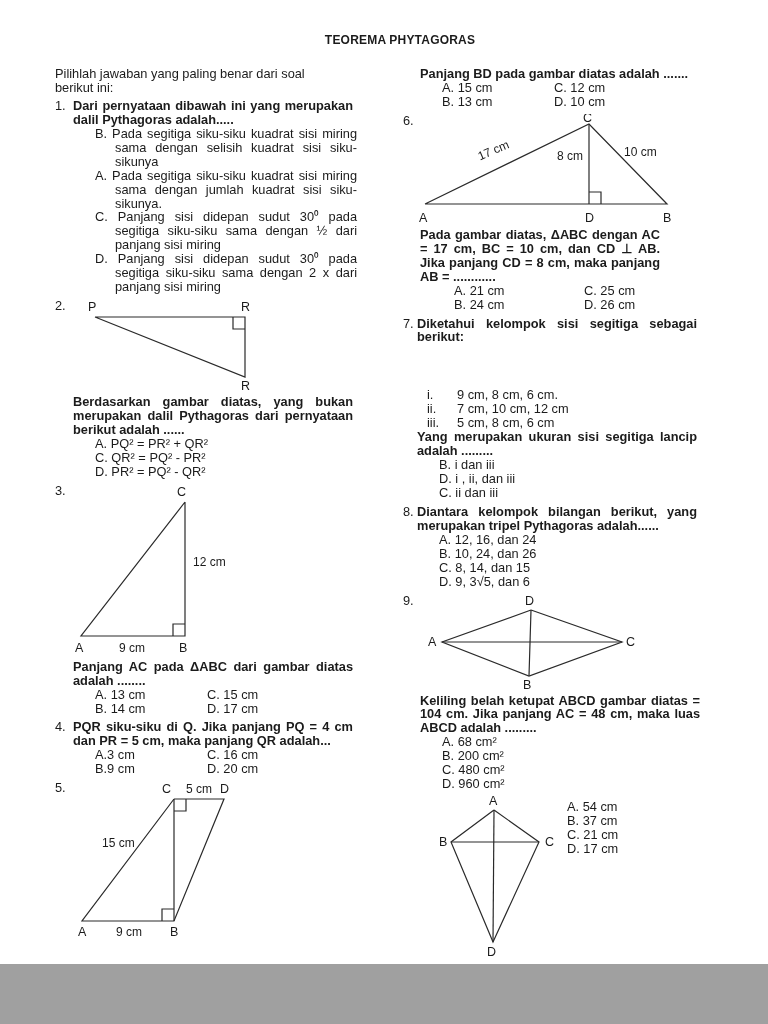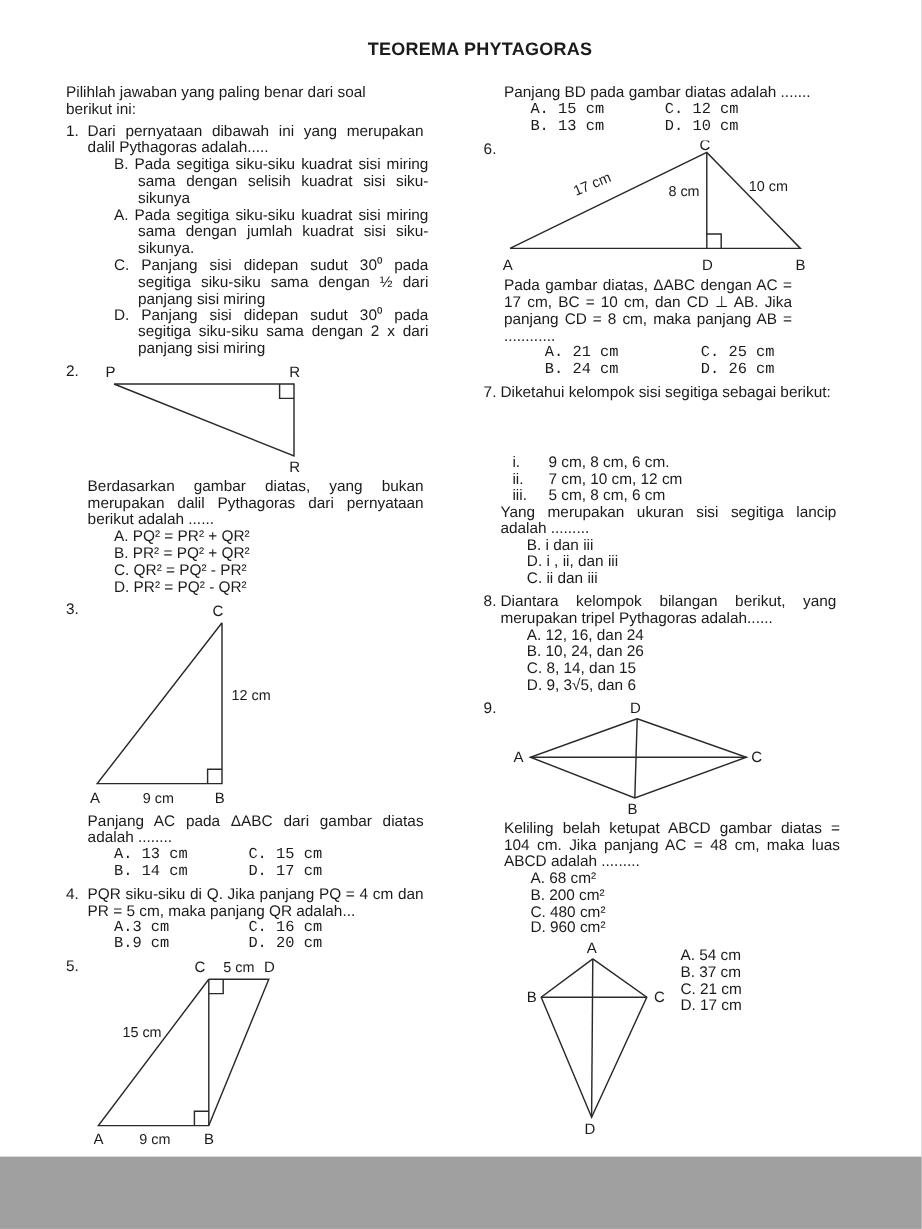--- a/index.html
+++ b/index.html
@@ -1,37 +1,37 @@
 <!DOCTYPE html>
 <html><head>
 <meta charset="utf-8">
 <style>
   * { margin:0; padding:0; box-sizing:border-box; }
   html,body { width:768px; height:1024px; overflow:hidden; }
   body { background:#a0a0a0; font-family:"Liberation Sans", sans-serif; }
   .page { width:768px; height:964px; background:#ffffff; color:#1b1b1b;
           padding:34px 23px 0 55px; overflow:hidden; font-size:12.8px; line-height:1.09; }
-  .title { text-align:center; font-weight:bold; font-size:15px; letter-spacing:.2px; margin-bottom:20px; }
+  .title { text-align:center; font-weight:bold; font-size:12px; letter-spacing:.2px; margin-bottom:20px; }
   .columns { display:flex;justify-content:space-between; }
   .col-left { width:312px; margin-right:36px; flex:none; }
   .col-right { width:342px; flex:none; }
   .intro { max-width:286px; margin-bottom:4px; }
   .q { display:flex; margin-bottom:5px; }
   .figrow { margin-bottom:2px; }
   .qnum { width:18px; flex:none; }
   .qnum-r { width:14px; flex:none; }
   .qbody { flex:1; min-width:0; }
   .qbody-offset { padding-left:18px; margin-bottom:5px; }
   .qbody-offset-r { padding-left:17px; margin-bottom:5px; }
-  .qtext { max-width:280px; text-align:justify; }
+  .qtext { max-width:280px; text-align:justify;font-weight:bold; }
   .qtext.w240 { max-width:240px; }
   .q10text { width:320px; padding-left:24px; text-indent:-24px; text-align:justify; margin-bottom:2px; }
   .opts { padding-left:22px; }
   .opt { padding-left:20px; text-indent:-20px; max-width:262px; text-align:justify; }
-  .optgrid { display:grid; grid-template-columns:112px auto; padding-left:22px;font-family:Liberation Mono, monospace; }
+  .optgrid { display:grid; grid-template-columns:112px auto; padding-left:22px; }
   .optgrid.g6 { padding-left:34px; grid-template-columns:130px auto; }
   .items { padding-left:10px;margin-top:44px; }
   .ilabel { display:inline-block; width:30px; }
   .kiterow { display:flex; align-items:flex-start; }
   .kiteopts { margin-left:8px; margin-top:4px; }
   .fig2 { margin-left:10px; } .fig5 { margin-left:5px; } .fig9 { margin-left:9px; } .fig10 { margin-left:36px; flex:none; }
   svg { display:block; }
   svg text { font-size:12.5px; fill:#1b1b1b; font-family:"Liberation Sans", sans-serif; }
   svg text.mlabel { font-size:12px; }
   svg polyline, svg line { stroke:#2a2a2a; stroke-width:1.2; fill:none; }
@@ -71,21 +71,20 @@
           </g>
           <text x="5" y="12">P</text>
           <text x="158" y="12">R</text>
           <text x="158" y="91">R</text>
         </svg>
       </div>
       <div class="qbody-offset">
         <div class="qtext">Berdasarkan gambar diatas, yang bukan merupakan dalil Pythagoras dari pernyataan berikut adalah ......</div>
         <div class="opts">
           <div class="opt">A. PQ² = PR² + QR²</div>
-          <div class="opt">B. PR² = PQ² + QR²</div>
           <div class="opt">C. QR² = PQ² - PR²</div>
           <div class="opt">D. PR² = PQ² - QR²</div>
         </div>
       </div>
 
       <div class="q figrow">
         <span class="qnum">3.</span>
         <svg width="240" height="174">
           <g>
             <polyline points="112,18 112,152 8,152 112,18"></polyline>

